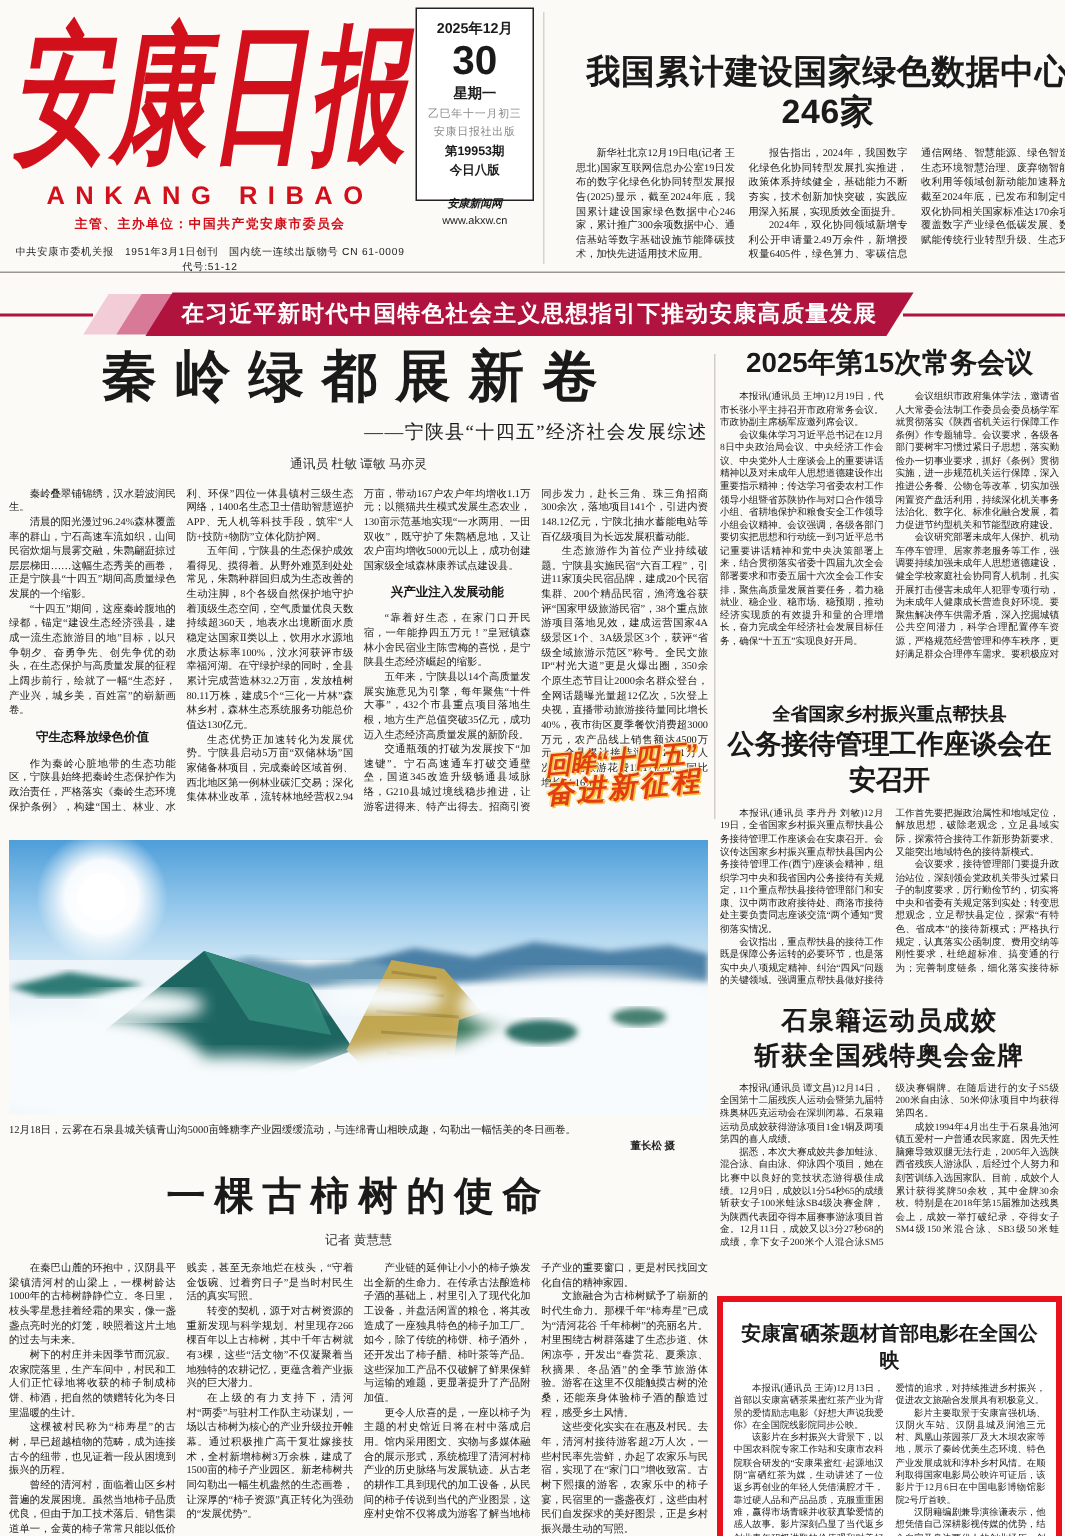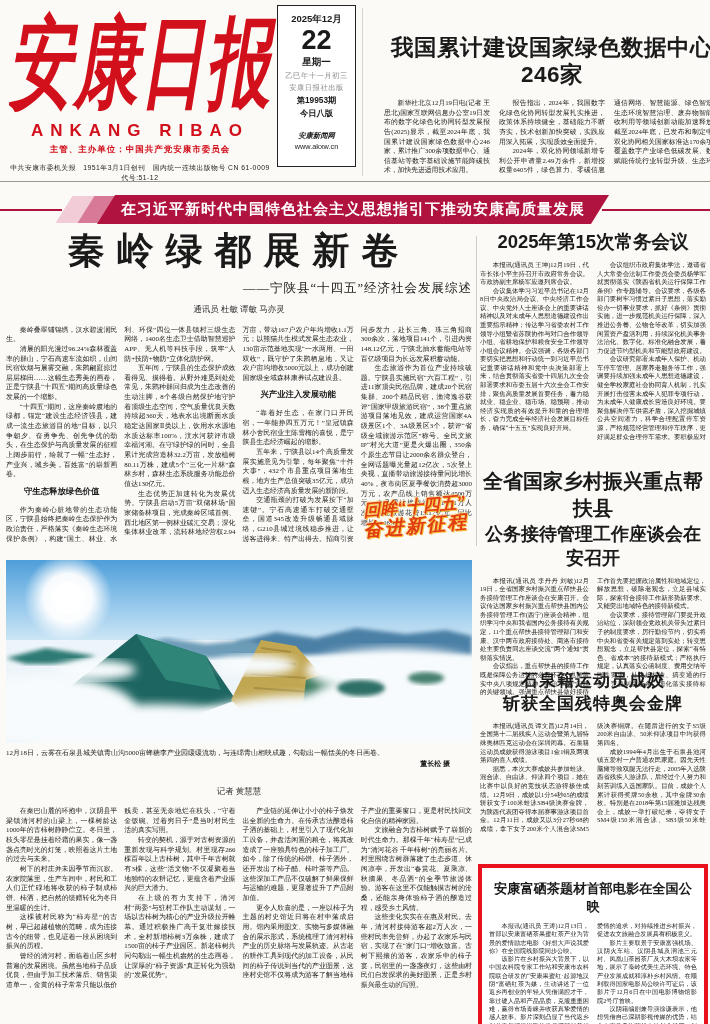--- a/index.html
+++ b/index.html
@@ -7,21 +7,21 @@
        font-family:"Liberation Serif","DejaVu Serif",serif;color:#1a1a1a;}
   .abs{position:absolute;}
   .sans{font-family:"Liberation Sans","DejaVu Sans",sans-serif;}
   
   #masthead{left:6px;top:4px;width:268px;height:172px;text-align:center;}
   .brand{font-size:64px;line-height:1.05;font-weight:900;color:#d2101c;letter-spacing:2px;
          font-style:italic;transform:scaleY(1.55);transform-origin:top;margin-top:8px;}
   .pinyin{margin-top:42px;font-size:17px;font-weight:bold;color:#d2101c;letter-spacing:7px;}
   .organizer{margin-top:3px;font-size:8.5px;font-weight:bold;color:#d2101c;letter-spacing:1px;}
   .meta-line{margin-top:7px;font-size:6.8px;color:#222;letter-spacing:.5px;}
-  #date-box{left:277px;top:5px;width:79px;height:162px;border:1.5px solid #222;background:#fff;
+  #date-box{left:277px;top:5px;width:79px;height:129px;border:1.5px solid #222;background:#fff;
             text-align:center;padding-top:7px;box-sizing:border-box;}
   .db-ym{font-size:9.5px;font-weight:bold;}
   .db-day{font-size:27px;font-weight:bold;line-height:1.1;}
   .db-week{font-size:9.5px;font-weight:bold;}
   .db-lunar,.db-pub{font-size:7.3px;color:#8a8a8a;margin-top:2px;letter-spacing:.5px;}
   .db-issue,.db-pages{font-size:8.3px;font-weight:bold;margin-top:2px;}
   .db-site{font-size:7.3px;font-weight:bold;margin-top:12px;font-style:italic;}
   .db-url{font-size:7.3px;margin-top:1px;}
   #vline-head{left:362px;top:8px;width:1px;height:168px;background:#d7d4cc;}
   #top-article{left:384px;top:34px;width:336px;}
@@ -65,21 +65,21 @@
   .rail{left:480px;width:226px;}
   .rail-headline{font-family:"Liberation Sans","DejaVu Sans",sans-serif;font-weight:900;
                  text-align:center;line-height:1.35;}
   #gov-article{top:230px;}
   .gov-h1{font-size:19px;letter-spacing:2px;}
   .gov-h2{font-size:18.5px;}
   .rail-body{margin-top:6px;column-count:2;column-gap:8px;column-fill:auto;overflow:hidden;
              font-size:6.4px;line-height:1.34;text-align:justify;}
   #gov-article .rail-body{height:184px;}
   #reception-article{top:468px;}
-  .rec-h1{font-size:20px;}
+  .rec-h1{font-size:12px;}
   .rec-h2{font-size:18px;}
   #reception-article .rail-body{height:126px;}
   #athlete-article{top:670px;}
   .ath-h{font-size:17px;letter-spacing:1px;}
   #athlete-article .rail-body{height:118px;}
   #movie-box{top:864px;left:478px;width:230px;height:170px;border:4px solid #e8111c;background:#fff;
              box-sizing:border-box;padding:6px 7px;}
   .movie-headline{font-family:"Liberation Sans","DejaVu Sans",sans-serif;font-size:13.2px;
                   font-weight:900;text-align:center;margin:6px 0 6px;}
   #movie-box .rail-body{height:118px;font-size:6.2px;}
@@ -89,21 +89,21 @@
 
 <div class="abs" id="masthead">
   <div class="brand">安康日报</div>
   <div class="pinyin sans">ANKANG  RIBAO</div>
   <div class="organizer sans">主管、主办单位：中国共产党安康市委员会</div>
   <div class="meta-line sans">中共安康市委机关报　1951年3月1日创刊　国内统一连续出版物号 CN 61-0009　代号:51-12</div>
 </div>
 
 <div class="abs" id="date-box">
   <div class="db-ym sans">2025年12月</div>
-  <div class="db-day sans">22</div>
+  <div class="db-day sans">30</div>
   <div class="db-week sans">星期一</div>
   <div class="db-lunar">乙巳年十一月初三</div>
   <div class="db-pub">安康日报社出版</div>
   <div class="db-issue sans">第19953期</div>
   <div class="db-pages sans">今日八版</div>
   <div class="db-site sans">安康新闻网</div>
   <div class="db-url sans">www.akxw.cn</div>
 </div>
 
 <div class="abs" id="vline-head"></div>
@@ -198,20 +198,21 @@
     <ellipse cx="420" cy="118" rx="18" ry="6" fill="#46806f" filter="url(#soft2)"></ellipse>
   </svg>
 </div>
 
 <div class="abs" id="caption">
   <div>12月18日，云雾在石泉县城关镇青山沟5000亩蜂糖李产业园缓缓流动，与连绵青山相映成趣，勾勒出一幅恬美的冬日画卷。</div>
   <div class="credit">董长松 摄</div>
 </div>
 
 <div class="abs" id="tree-article">
+  <div class="tree-headline sans">一棵古柿树的使命</div>
   <div class="tree-byline">记者 黄慧慧</div>
   <div class="tree-body">
       <p class="bp">在秦巴山麓的环抱中，汉阴县平梁镇清河村的山梁上，一棵树龄达1000年的古柿树静静伫立。冬日里，枝头零星悬挂着经霜的果实，像一盏盏点亮时光的灯笼，映照着这片土地的过去与未来。</p>
       <p class="bp">树下的村庄并未因季节而沉寂。农家院落里，生产车间中，村民和工人们正忙碌地将收获的柿子制成柿饼、柿酒，把自然的馈赠转化为冬日里温暖的生计。</p>
       <p class="bp">这棵被村民称为“柿寿星”的古树，早已超越植物的范畴，成为连接古今的纽带，也见证着一段从困境到振兴的历程。</p>
       <p class="bp">曾经的清河村，面临着山区乡村普遍的发展困境。虽然当地柿子品质优良，但由于加工技术落后、销售渠道单一，金黄的柿子常常只能以低价贱卖，甚至无奈地烂在枝头，“守着金饭碗、过着穷日子”是当时村民生活的真实写照。</p>
       <p class="bp">转变的契机，源于对古树资源的重新发现与科学规划。村里现存266棵百年以上古柿树，其中千年古树就有3棵，这些“活文物”不仅凝聚着当地独特的农耕记忆，更蕴含着产业振兴的巨大潜力。</p>
       <p class="bp">在上级的有力支持下，清河村“两委”与驻村工作队主动谋划，一场以古柿树为核心的产业升级拉开帷幕。通过积极推广高干复壮嫁接技术，全村新增柿树3万余株，建成了1500亩的柿子产业园区。新老柿树共同勾勒出一幅生机盎然的生态画卷，让深厚的“柿子资源”真正转化为强劲的“发展优势”。</p>
       <p class="bp">产业链的延伸让小小的柿子焕发出全新的生命力。在传承古法酿造柿子酒的基础上，村里引入了现代化加工设备，并盘活闲置的粮仓，将其改造成了一座独具特色的柿子加工厂。如今，除了传统的柿饼、柿子酒外，还开发出了柿子醋、柿叶茶等产品。这些深加工产品不仅破解了鲜果保鲜与运输的难题，更显著提升了产品附加值。</p>
       <p class="bp">更令人欣喜的是，一座以柿子为主题的村史馆近日将在村中落成启用。馆内采用图文、实物与多媒体融合的展示形式，系统梳理了清河村柿产业的历史脉络与发展轨迹。从古老的耕作工具到现代的加工设备，从民间的柿子传说到当代的产业图景，这座村史馆不仅将成为游客了解当地柿子产业的重要窗口，更是村民找回文化自信的精神家园。</p>

